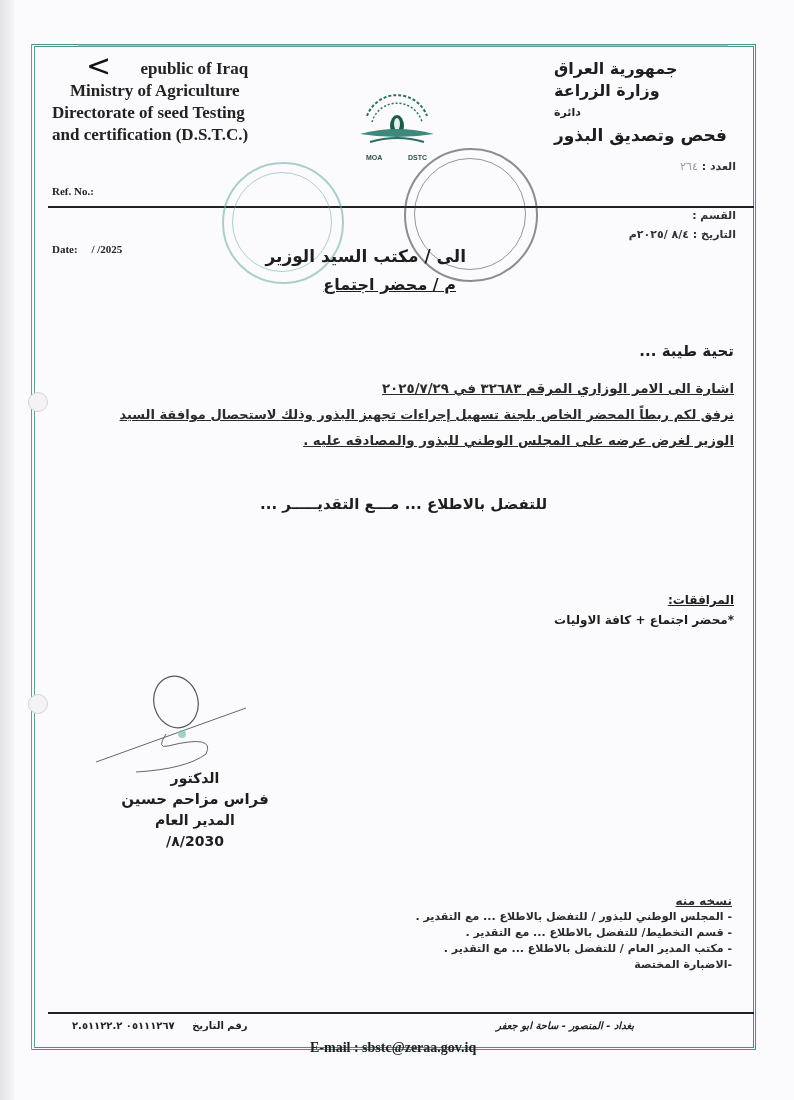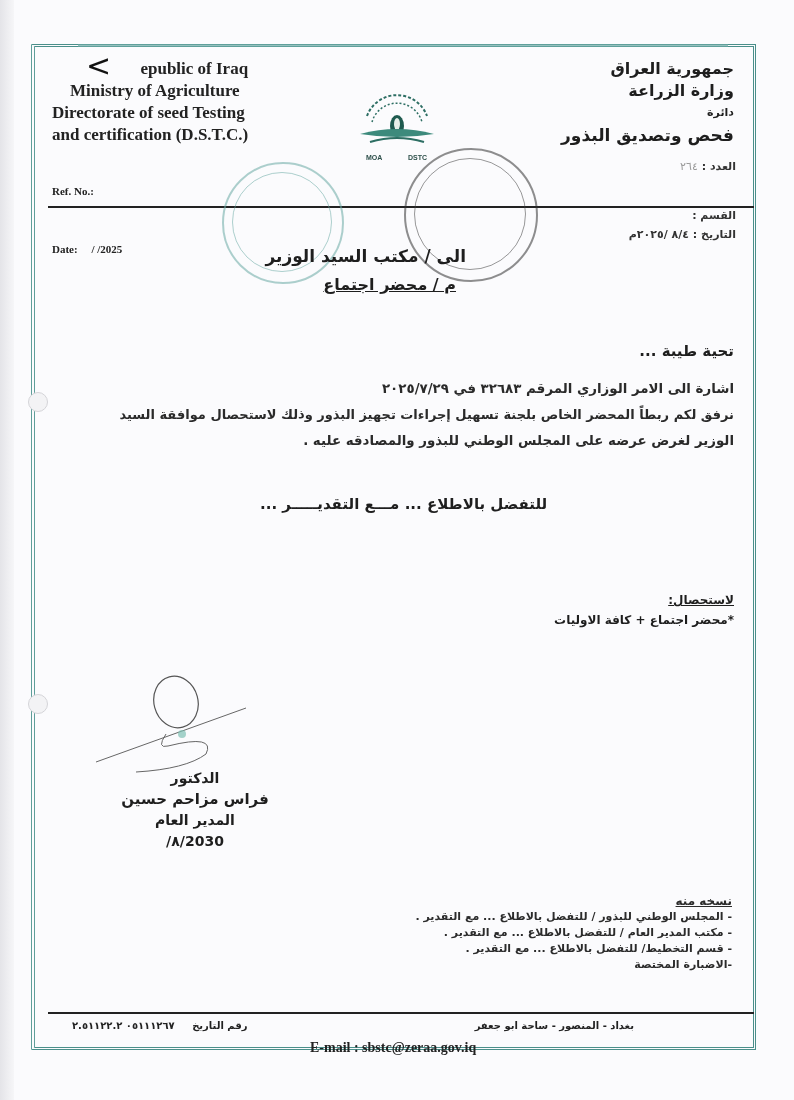--- a/index.html
+++ b/index.html
@@ -19,38 +19,38 @@
     border:3px double #4a8f8a;
     border-left:4px double #5f9e9a;
   }
   .frame-topline { position:absolute; left:78px; top:44px; width:650px; height:3px; background:#6aa6a2; opacity:.7; }
   .hole { position:absolute; width:18px; height:18px; border-radius:50%; background:#f3f3f5; border:1px solid #d4d4d8; left:28px; }
   .rline { position:absolute; height:2px; background:#222; }
   .en { position:absolute; left:52px; top:58px; font-family:"Liberation Serif", serif; font-weight:bold; font-size:17px; line-height:22px; color:#222; }
   .en div { white-space:nowrap; }
   .en .small { font-size:11px; line-height:26px;margin-top:32px; }
   .ar { direction:rtl; font-family:"DejaVu Sans", sans-serif; font-weight:bold; color:#1e1e1e; }
-  .ar-head { position:absolute; right:60px; top:58px; text-align:right; width:180px; font-size:16px; line-height:22px; }
+  .ar-head { position:absolute; right:60px; top:58px; text-align:left; width:180px; font-size:16px; line-height:22px; }
   .ar-head .big { font-size:17px; }
   .ar-meta { position:absolute; right:58px; font-size:11px; color:#333; }
   .logo { position:absolute; left:352px; top:76px; width:90px; height:90px; }
   .stamp { position:absolute; border-radius:50%; border:2px solid #6aa9a4; opacity:.55; }
   .stamp.inner { border:1px solid #6aa9a4; }
   .to { position:absolute; right:328px; top:246px; font-size:17px; }
   .subj { position:absolute; right:338px; top:275px; font-size:16px; text-decoration:underline; }
   .greet { position:absolute; right:60px; top:342px; font-size:15px;margin-left:28px; }
   .body { position:absolute; right:60px; top:376px; width:680px; font-size:13.4px; line-height:26px; font-weight:bold; color:#2a2a2a; }
-  .body div { white-space:nowrap; }
+  .body div { white-space:nowrap;text-decoration:underline; }
   .closing { position:absolute; left:260px; top:495px; font-size:15px;text-align:center; }
   .attach { position:absolute; right:60px; top:590px; font-size:12px; line-height:20px; }
   .attach .lbl { text-decoration:underline; }
   .sig { position:absolute; left:110px; top:768px; width:170px; text-align:center; font-size:14px; line-height:21px; }
   .copies { position:absolute; right:62px; top:893px; font-size:11px; line-height:16px; color:#2b2b2b; }
   .copies .lbl { text-decoration:underline; font-size:12px; }
-  .footer-addr { position:absolute; right:160px; top:1020px; font-size:10px; color:#222; }
+  .footer-addr { position:absolute; right:160px; top:1020px; font-size:10px; color:#222;font-style:italic; }
   .footer-phone { position:absolute; left:72px; top:1020px; font-size:10px; color:#222; }
   .footer-email { position:absolute; left:310px; top:1040px; font-family:"Liberation Serif", serif; font-weight:bold; font-size:14px; color:#222; }
   .pen { position:absolute; left:86px; top:48px; font-size:30px; color:#111; font-family:"DejaVu Sans", sans-serif; }
 </style>
 </head>
 <body>
 
 <div class="page">
   <div class="leftshade"></div>
   <div class="frame"></div>
@@ -112,42 +112,42 @@
 
   <div class="ar greet">تحية طيبة ...</div>
   <div class="ar body">
     <div>اشارة الى الامر الوزاري المرقم ٣٢٦٨٣ في ٢٠٢٥/٧/٢٩</div>
     <div style="font-size:13px;">نرفق لكم ربطاً المحضر الخاص بلجنة تسهيل إجراءات تجهيز البذور وذلك لاستحصال موافقة السيد</div>
     <div>الوزير لغرض عرضه على المجلس الوطني للبذور والمصادقه عليه .</div>
   </div>
   <div class="ar closing">للتفضل بالاطلاع ... مـــع التقديـــــر ...</div>
 
   <div class="ar attach">
-    <div class="lbl">لاستحصال:</div>
+    <div class="lbl">المرافقات:</div>
     <div>*محضر اجتماع + كافة الاوليات</div>
   </div>
 
   <svg style="position:absolute; left:96px; top:674px; width:170px; height:100px;" viewBox="0 0 170 100">
     <ellipse cx="80" cy="28" rx="22" ry="26" fill="none" stroke="#555" stroke-width="1.2" transform="rotate(-15 80 28)"></ellipse>
     <path d="M0 88 L150 34" stroke="#666" stroke-width="1"></path>
     <path d="M70 60 Q60 75 72 72 Q120 60 110 80 Q90 95 40 98" fill="none" stroke="#666" stroke-width="1"></path>
     <circle cx="86" cy="60" r="4" fill="#7fc0b4" opacity=".7"></circle>
   </svg>
   <div class="ar sig">
     <div>الدكتور</div>
     <div style="font-size:15px;">فراس مزاحم حسين</div>
     <div>المدير العام</div>
     <div>2030/٨/</div>
   </div>
 
   <div class="ar copies">
     <div class="lbl">نسخه منه</div>
     <div>- المجلس الوطني للبذور / للتفضل بالاطلاع ... مع التقدير .</div>
+    <div>- قسم التخطيط/ للتفضل بالاطلاع ... مع التقدير .</div>
     <div>- مكتب المدير العام / للتفضل بالاطلاع ... مع التقدير .</div>
-    <div>- قسم التخطيط/ للتفضل بالاطلاع ... مع التقدير .</div>
     <div>-الاضبارة المختصة</div>
   </div>
 
   <div class="rline" style="left:48px; top:1012px; width:706px;"></div>
   <div class="ar footer-addr">بغداد - المنصور - ساحة ابو جعفر</div>
   <div class="ar footer-phone">
     <span style="margin-left:14px;">رقم التاريخ</span>
     <span>٠٥١١١٢٦٧ ٢.٥١١٢٢.٢</span>
   </div>
   <div class="footer-email">E-mail : sbstc@zeraa.gov.iq</div>

